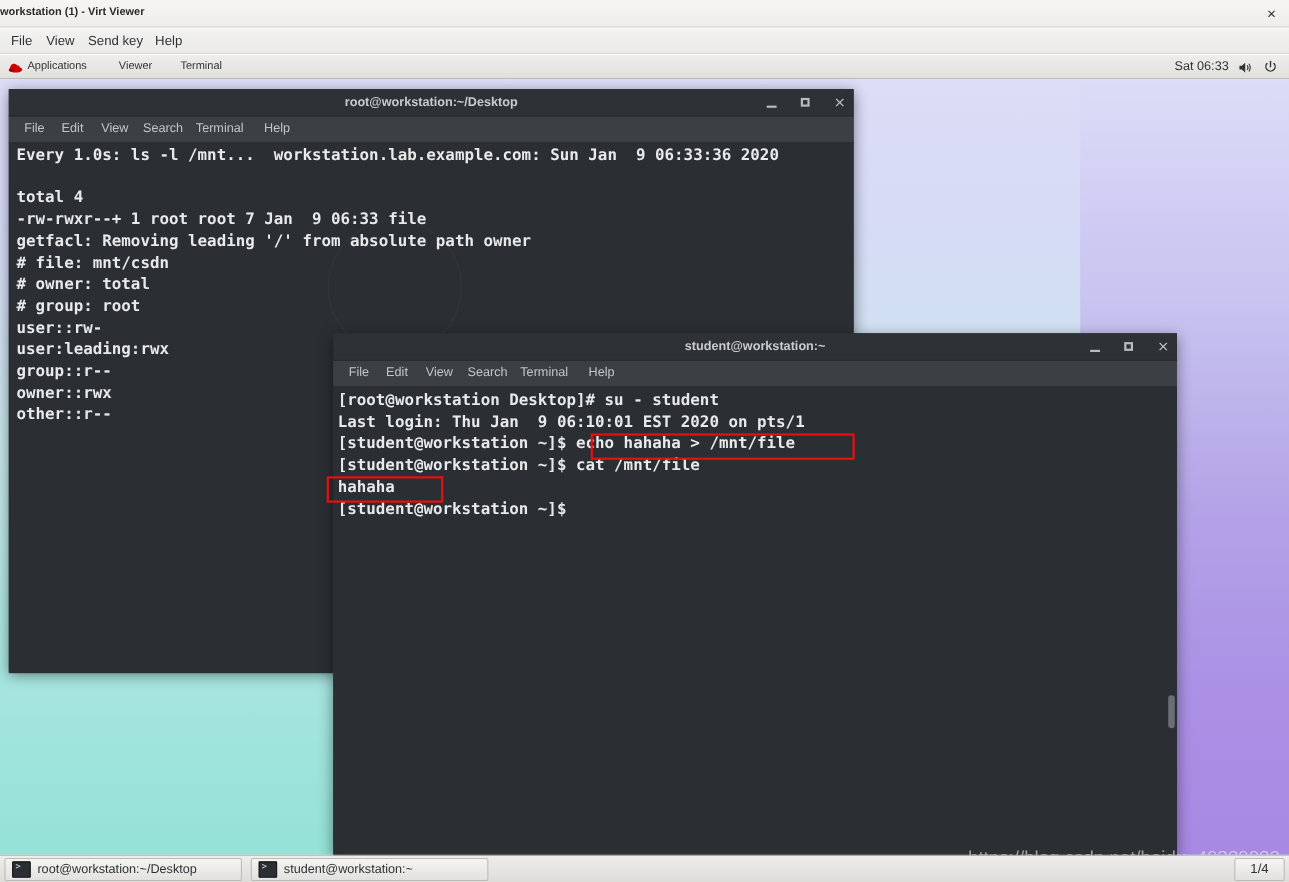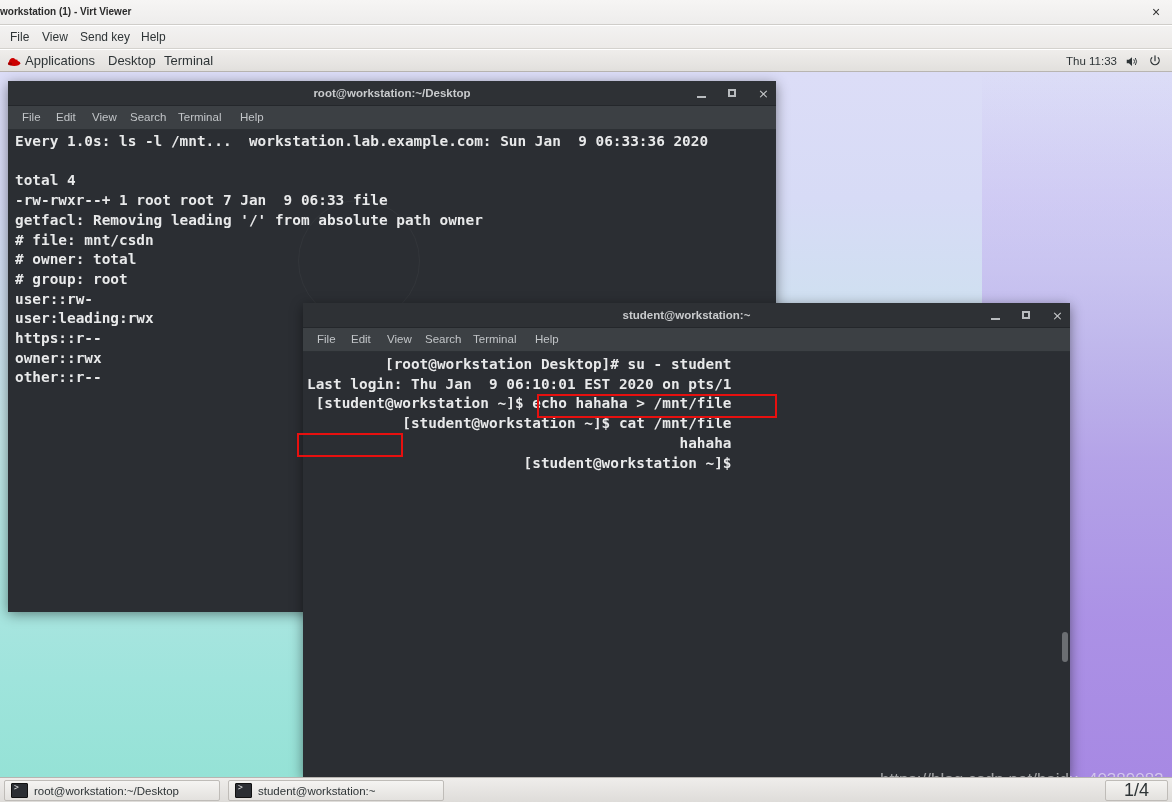--- a/index.html
+++ b/index.html
@@ -75,21 +75,21 @@
     position: absolute;
     left: 0; top: 50px;
     width: 1172px; height: 22px;
     background: linear-gradient(#efedeb, #e2e0dd);
     border-bottom: 1px solid #b8b5b1;
     box-sizing: border-box;
   }
   .gnome-panel .gp {
     position: absolute;
     top: 3px;
-    font-size: 13px;
+    font-size: 10px;
     color: #2e3436;
     line-height: 16px;
     cursor: default;
   }
   .redhat-icon {
     position: absolute;
     left: 6px; top: 5px;
     width: 15px; height: 12px;
   }
   .gp-right {
@@ -287,28 +287,28 @@
   }
   .task-label {
     font-size: 11.5px;
     color: #2e3436;
     white-space: nowrap;
     overflow: hidden;
   }
   .pager {
     position: absolute;
     right: 4px; top: 2px;
-    width: 63px; height: 21px;
+    width: 46px; height: 21px;
     background: linear-gradient(#f5f4f2, #e3e1de);
     border: 1px solid #bfbcb8;
     border-radius: 2px;
     box-sizing: border-box;
     text-align: center;
     line-height: 19px;
-    font-size: 18px;
+    font-size: 12px;
     color: #2e3436;
     cursor: pointer;
   }
 
   .watermark {
     position: absolute;
     left: 880px; top: 770px;
     font-size: 17px;
     color: rgba(255,255,255,0.55);
     font-family: "Liberation Sans", sans-serif;
@@ -335,24 +335,24 @@
     <div class="mi" style="left:137px">Help</div>
   </div>
 
   <div class="gnome-panel">
     <svg class="redhat-icon" viewBox="0 0 20 16">
       <ellipse cx="11" cy="11" rx="8" ry="3.6" fill="#cc0000"></ellipse>
       <path d="M4 10 C4 6 7 3.5 10.5 4.2 C13 4.7 12.2 6.6 14 6.2 C16 5.8 15.4 8 15.4 9.2 Z" fill="#cc0000"></path>
       <ellipse cx="5.5" cy="11.6" rx="3" ry="2" fill="#a30000"></ellipse>
     </svg>
     <div class="gp" style="left:25px">Applications</div>
-    <div class="gp" style="left:108px">Desktop</div>
+    <div class="gp" style="left:108px">Viewer</div>
     <div class="gp" style="left:164px">Terminal</div>
 
-    <div class="gp-right" style="right:55px">Thu 11:33</div>
+    <div class="gp-right" style="right:55px">Sat 06:33</div>
     <svg style="position:absolute;right:33px;top:5px;width:14px;height:13px" viewBox="0 0 16 14">
       <path d="M2 5 H4.5 L8 2 V12 L4.5 9 H2 Z" fill="#2e3436"></path>
       <path d="M10 4.6 Q12 7 10 9.4" stroke="#2e3436" stroke-width="1.1" fill="none"></path>
       <path d="M11.8 3 Q14.6 7 11.8 11" stroke="#2e3436" stroke-width="1.1" fill="none"></path>
     </svg>
     <svg style="position:absolute;right:10px;top:4px;width:14px;height:14px" viewBox="0 0 16 16">
       <path d="M8 2 V7.6" stroke="#2e3436" stroke-width="1.4" fill="none" stroke-linecap="round"></path>
       <path d="M4.4 4.2 A4.8 4.8 0 1 0 11.6 4.2" stroke="#2e3436" stroke-width="1.4" fill="none" stroke-linecap="round"></path>
     </svg>
   </div>
@@ -390,21 +390,21 @@
       <div class="term-text"><span>Every 1.0s: ls -l /mnt...  workstation.lab.example.com: Sun Jan  9 06:33:36 2020</span>
 <span class="blank"></span>
 <span>total 4</span>
 <span>-rw-rwxr--+ 1 root root 7 Jan  9 06:33 file</span>
 <span>getfacl: Removing leading '/' from absolute path owner</span>
 <span># file: mnt/csdn</span>
 <span># owner: total</span>
 <span># group: root</span>
 <span>user::rw-</span>
 <span>user:leading:rwx</span>
-<span>https::r--</span>
+<span>group::r--</span>
 <span>owner::rwx</span>
 <span>other::r--</span></div>
     </div>
   </div>
 
   <div class="term" style="left:303px; top:303px; width:767px; height:474px;">
 
     <div class="term-titlebar">
       <div class="term-title">student@workstation:~</div>
       <div class="term-btns">
@@ -417,21 +417,21 @@
     <div class="term-menubar">
       <div class="tm" style="left:14px">File</div>
       <div class="tm" style="left:48px">Edit</div>
       <div class="tm" style="left:84px">View</div>
       <div class="tm" style="left:122px">Search</div>
       <div class="tm" style="left:170px">Terminal</div>
       <div class="tm" style="left:232px">Help</div>
     </div>
 
     <div class="term-body" style="height:426px;">
-      <div class="term-text" style="left:4px; top:3px;text-align:right;"><span>[root@workstation Desktop]# su - student</span>
+      <div class="term-text" style="left:4px; top:3px;"><span>[root@workstation Desktop]# su - student</span>
 <span>Last login: Thu Jan  9 06:10:01 EST 2020 on pts/1</span>
 <span>[student@workstation ~]$ echo hahaha &gt; /mnt/file</span>
 <span>[student@workstation ~]$ cat /mnt/file</span>
 <span>hahaha</span>
 <span>[student@workstation ~]$</span></div>
       <div class="vscroll" style="right:2px; top:280px; height:30px; background:#6b6e72;"></div>
     </div>
   </div>
 
   <div class="redbox" style="left:537px; top:394px; width:240px; height:24px;"></div>

